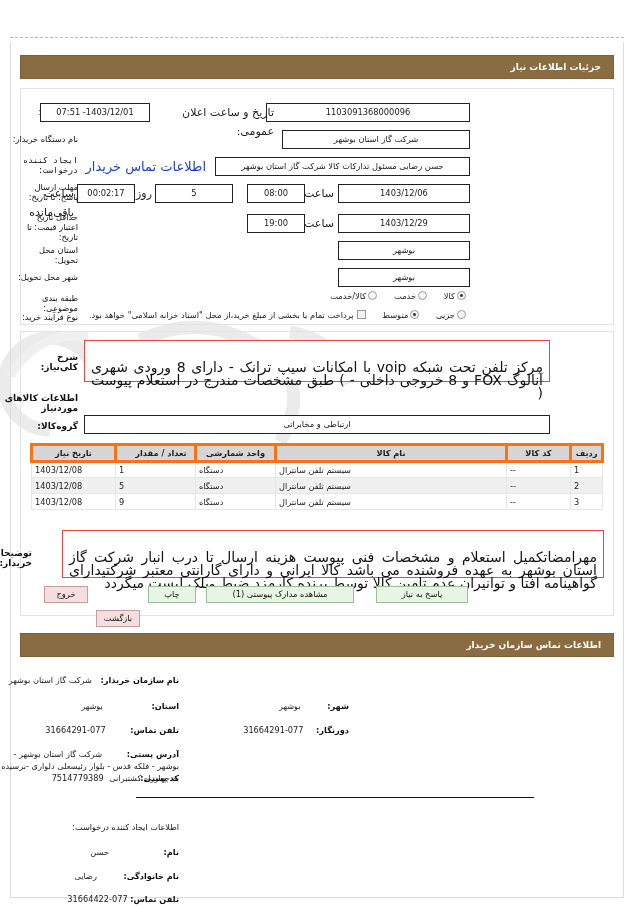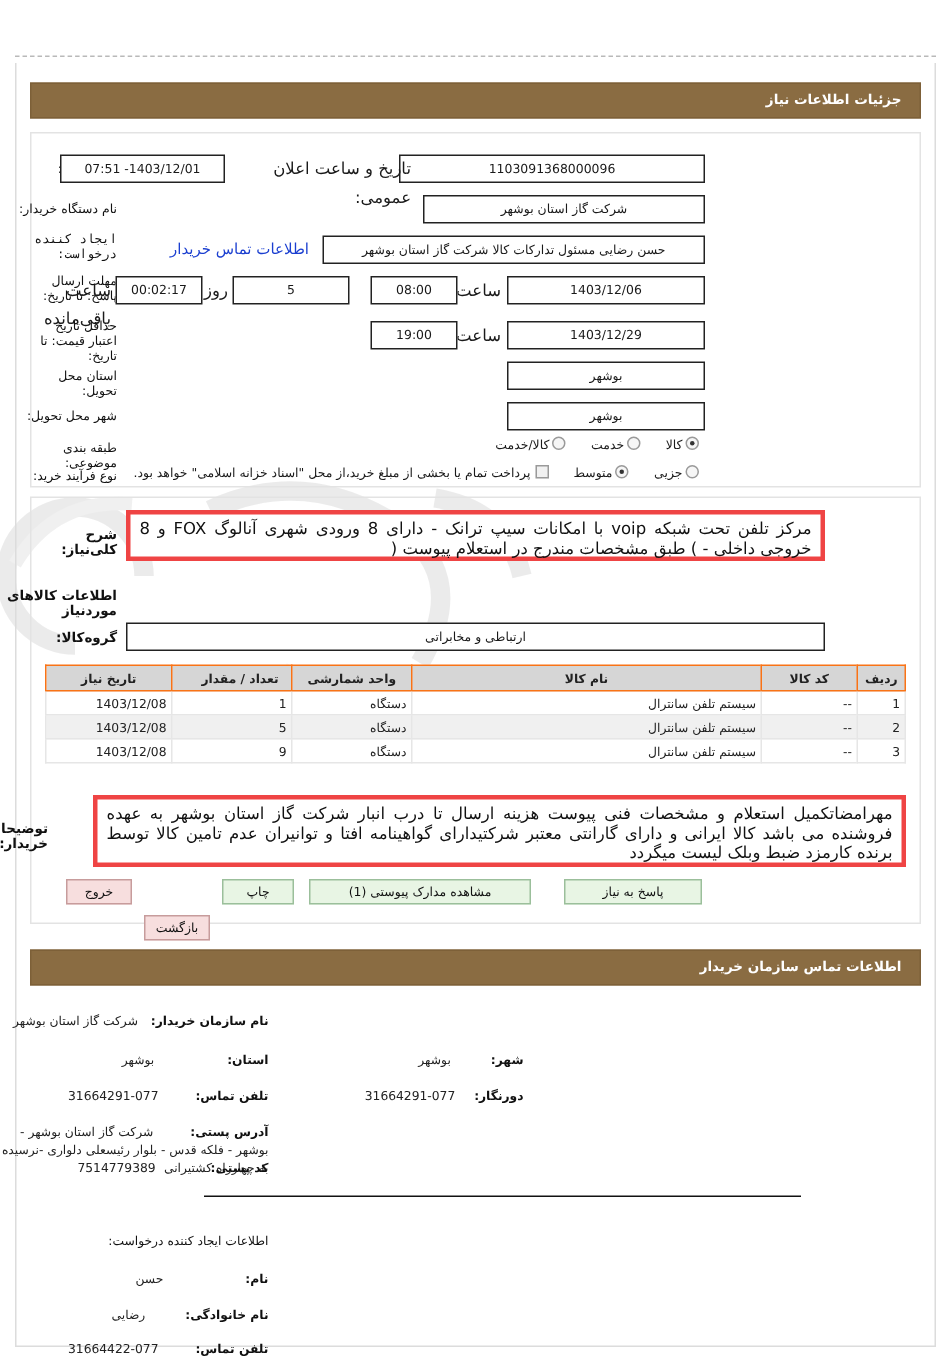--- a/index.html
+++ b/index.html
@@ -98,21 +98,21 @@
   .box.rt { text-align: right; }
   .inline-lbl {
     position: absolute;
     font-size: 11px;
     line-height: 19px;
     text-align: right;
   }
   .link {
     position: absolute;
     color: #1b3fd0;
-    font-size: 10px;
+    font-size: 13px;
     line-height: 19px;
     text-decoration: none;
     cursor: pointer;
   }
 
   
   .radio-row { position: absolute; height: 14px; }
   .rad {
     display: inline-block;
     width: 9px; height: 9px;
@@ -139,52 +139,52 @@
     vertical-align: -1px;
     margin-left: 3px;
   }
   .opt { font-size: 8.3px; margin-left: 14px; white-space: nowrap; }
   .opt:last-child { margin-left: 0; }
   .note-inline { font-size: 8.3px; }
 
   
   .bigbox {
     position: absolute;
-    border: 3px solid #ef4444;
+    border: 1px solid #ef4444;
     background: #fff;
-    font-size: 11px;
+    font-size: 14px;
     line-height: 13px;
-    padding: 3px 6px;
+    padding: 20px 6px;
     text-align: justify;
     color: #111;
   }
 
   
   .tbl {
     position: absolute;
     left: 30px; top: 443px;
     width: 574px;
     border-collapse: collapse;
     background: #fff;
     border: 1px solid #c9c9c9;
   }
   .tbl th {
     background: #d6d6d6;
-    border: 1px solid #f97316;
+    border: 3px solid #f97316;
     font-size: 8.2px;
     font-weight: bold;
     height: 17px;
     color: #222;
     padding: 0 3px;
   }
   .tbl td {
     border: 1px solid #e6e6e6;
     font-size: 8.2px;
     height: 16px;
-    text-align: right;
+    text-align: left;
     color: #222;
     background: #fff;
     padding: 0 3px;
   }
   .tbl tr.alt td { background: #f0f0f0; }
 
   
   .btnrow { position: absolute; left: 0; top: 586px; width: 634px; }
   .btn {
     position: absolute;
@@ -394,16 +394,16 @@
   <div class="cpair" style="right:455px; top:846px;">
     <span class="k">نام:</span>
     <span class="v" style="margin-right:52px;">حسن</span>
   </div>
   <div class="cpair" style="right:455px; top:870px;">
     <span class="k">نام خانوادگی:</span>
     <span class="v" style="margin-right:24px;">رضایی</span>
   </div>
   <div class="cpair" style="right:455px; top:893px;">
     <span class="k">تلفن تماس:</span>
-    <span class="v" style="margin-right:22px;">077-31664422</span>
+    <span class="v" style="">077-31664422</span>
   </div>
 
 </div>
 
 </body></html>

